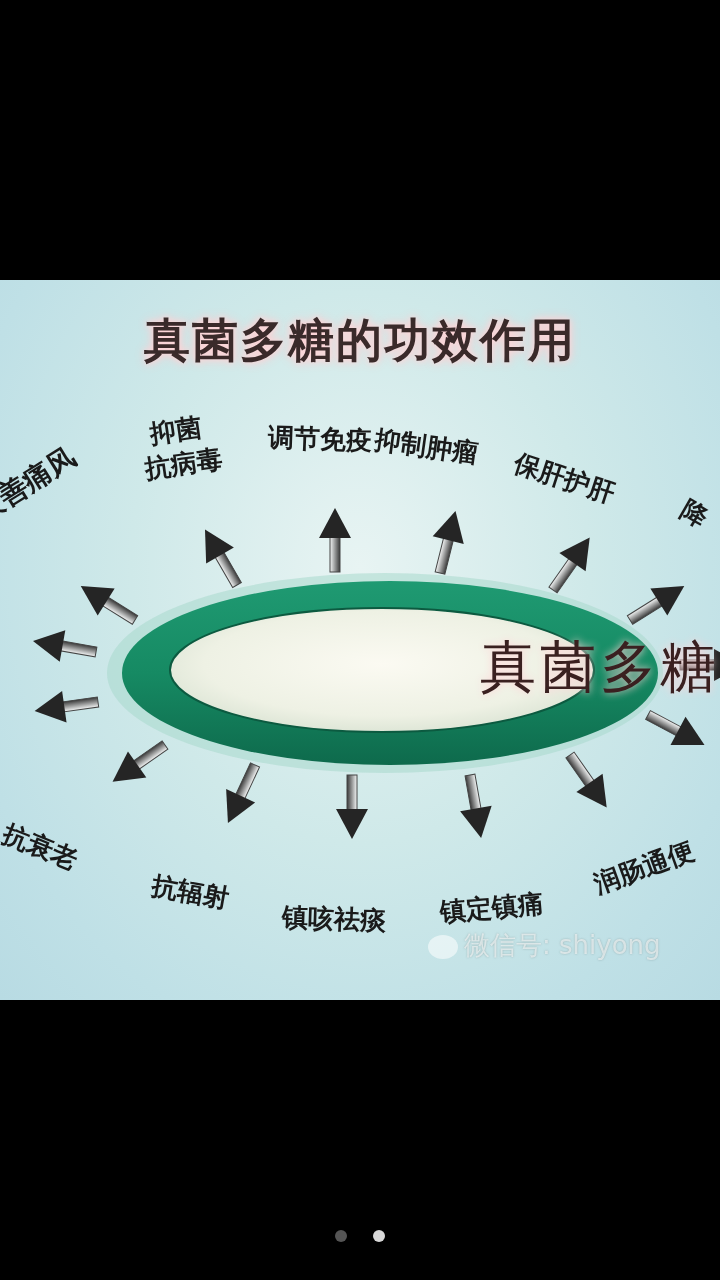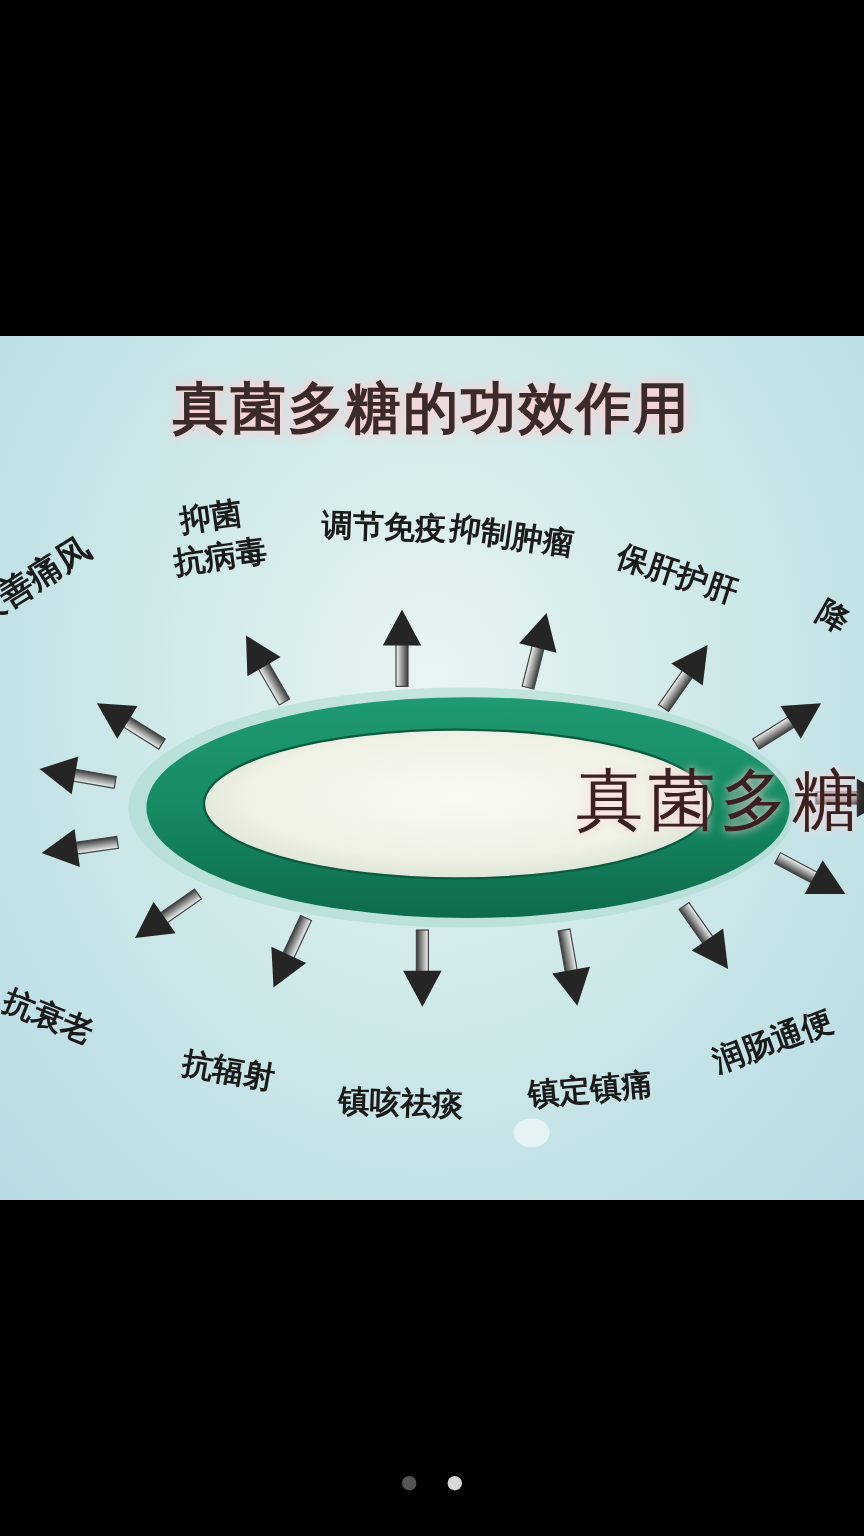--- a/index.html
+++ b/index.html
@@ -119,21 +119,21 @@
     <div class="label" style="left:375px; top:142px; transform:rotate(8deg);">抑制肿瘤</div>
     <div class="label" style="left:515px; top:165px; transform:rotate(18deg);">保肝护肝</div>
     <div class="label" style="left:683px; top:210px; transform:rotate(30deg);">降</div>
     <div class="label" style="left:4px; top:535px; transform:rotate(22deg);">抗衰老</div>
     <div class="label" style="left:152px; top:588px; transform:rotate(10deg);">抗辐射</div>
     <div class="label" style="left:282px; top:620px; transform:rotate(2deg);">镇咳祛痰</div>
     <div class="label" style="left:440px; top:615px; transform:rotate(-5deg);">镇定镇痛</div>
     <div class="label" style="left:595px; top:588px; transform:rotate(-20deg);">润肠通便</div>
 
     <div class="watermark">
-      <span class="wm-logo"></span>
+      <span class="wm-logo"></span><span>微信号: shiyong</span>
     </div>
   </div>
 
   <div class="pager">
     <span class="dot inactive"></span>
     <span class="dot active"></span>
   </div>
 </div>
 
 </body></html>

